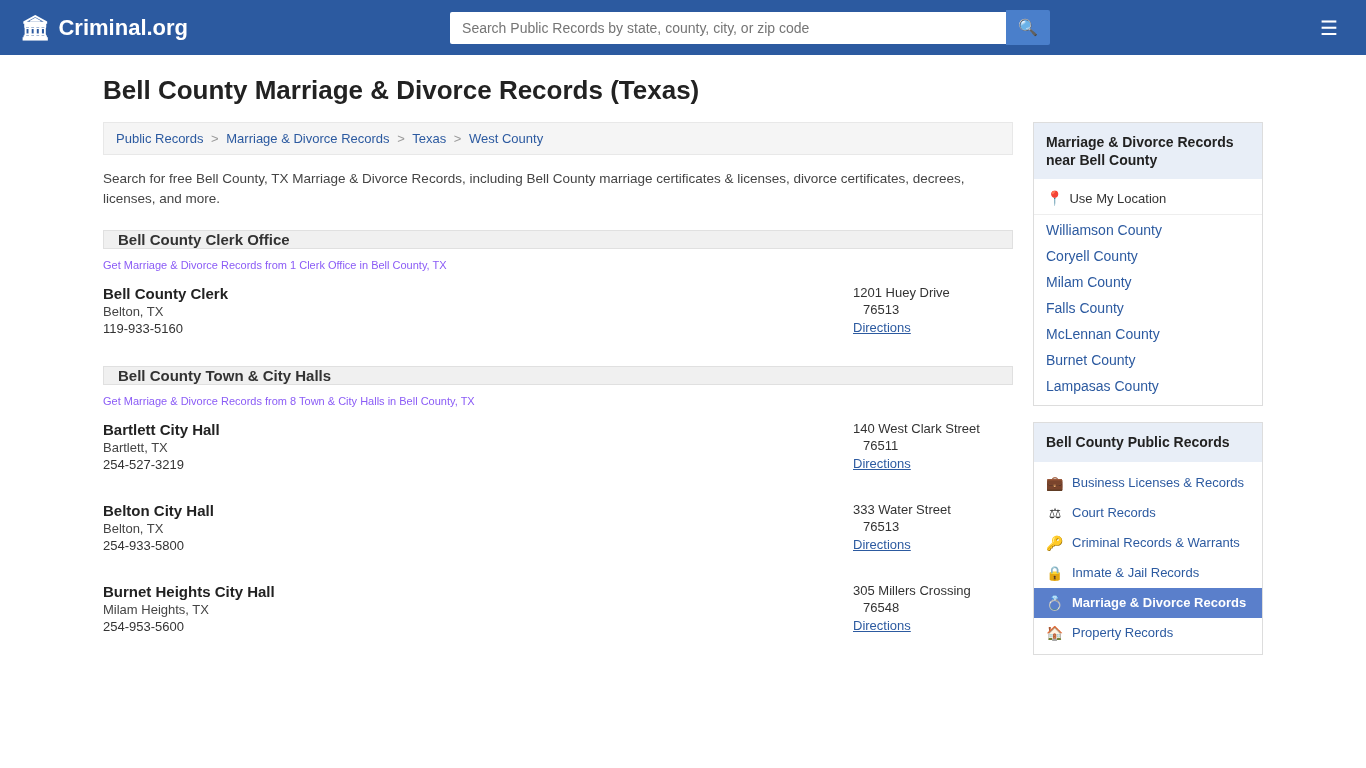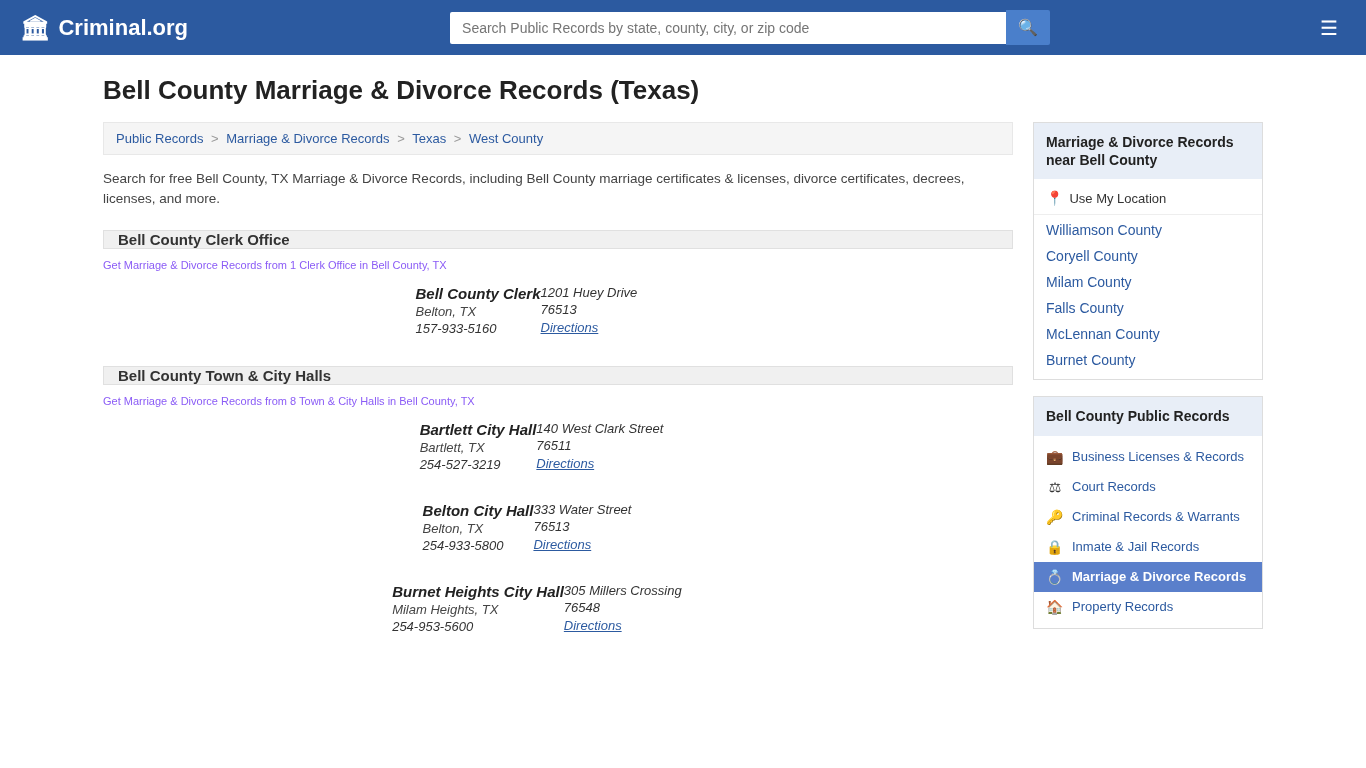--- a/index.html
+++ b/index.html
@@ -121,24 +121,23 @@
 
     .section-desc {
       font-size: 11px;
       color: #8b5cf6;
       margin-bottom: 14px;
     }
 
     
     .record-entry {
       display: flex;
-      justify-content: center;
+      justify-content: space-between;
       margin-bottom: 20px;
       padding-bottom: 10px;
-      font-style: italic;
     }
     .record-left .record-name {
       font-weight: bold;
       font-size: 15px;
       color: #222;
     }
     .record-left .record-location {
       color: #444;
       font-size: 13px;
       margin: 2px 0;
@@ -152,21 +151,21 @@
       text-align: left;
       min-width: 160px;
     }
     .record-right .record-address {
       font-size: 13px;
       color: #333;
     }
     .record-right .record-zip {
       font-size: 13px;
       color: #333;
-      margin: 2px 0;
+      margin: 2px 10px;
     }
     .record-right .directions-link {
       color: #2c5aa0;
       font-size: 13px;
       text-decoration: underline;
       cursor: pointer;
     }
 
     
     .sidebar-box {
@@ -272,21 +271,21 @@
 
       <p class="description">Search for free Bell County, TX Marriage &amp; Divorce Records, including Bell County marriage certificates &amp; licenses, divorce certificates, decrees, licenses, and more.</p>
 
       <div class="section-header">Bell County Clerk Office</div>
       <p class="section-desc">Get Marriage &amp; Divorce Records from 1 Clerk Office in Bell County, TX</p>
 
       <div class="record-entry">
         <div class="record-left">
           <div class="record-name">Bell County Clerk</div>
           <div class="record-location">Belton, TX</div>
-          <div class="record-phone">157-933-5160</div>
+          <div class="record-phone">119-933-5160</div>
         </div>
         <div class="record-right">
           <div class="record-address">1201 Huey Drive</div>
           <div class="record-zip">76513</div>
           <a href="#" class="directions-link">Directions</a>
         </div>
       </div>
 
       <div class="section-header">Bell County Town &amp; City Halls</div>
       <p class="section-desc">Get Marriage &amp; Divorce Records from 8 Town &amp; City Halls in Bell County, TX</p>
@@ -340,20 +339,21 @@
           <li class="use-location">
             <span class="location-pin">📍</span>
             <span>Use My Location</span>
           </li>
           <li><a href="#">Williamson County</a></li>
           <li><a href="#">Coryell County</a></li>
           <li><a href="#">Milam County</a></li>
           <li><a href="#">Falls County</a></li>
           <li><a href="#">McLennan County</a></li>
           <li><a href="#">Burnet County</a></li>
+          <li><a href="#">Lampasas County</a></li>
         </ul>
       </div>
 
       <div class="sidebar-box">
         <div class="sidebar-box-header">Bell County Public Records</div>
         <ul class="sidebar-records-list">
           <li>
             <span class="rec-icon">💼</span>
             <a href="#">Business Licenses &amp; Records</a>
           </li>

